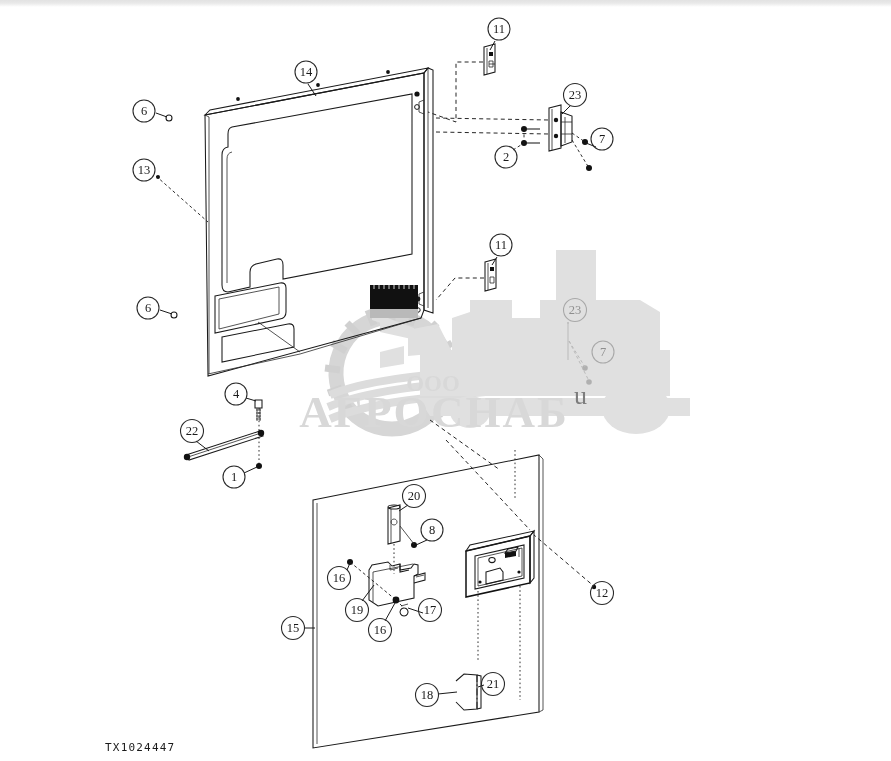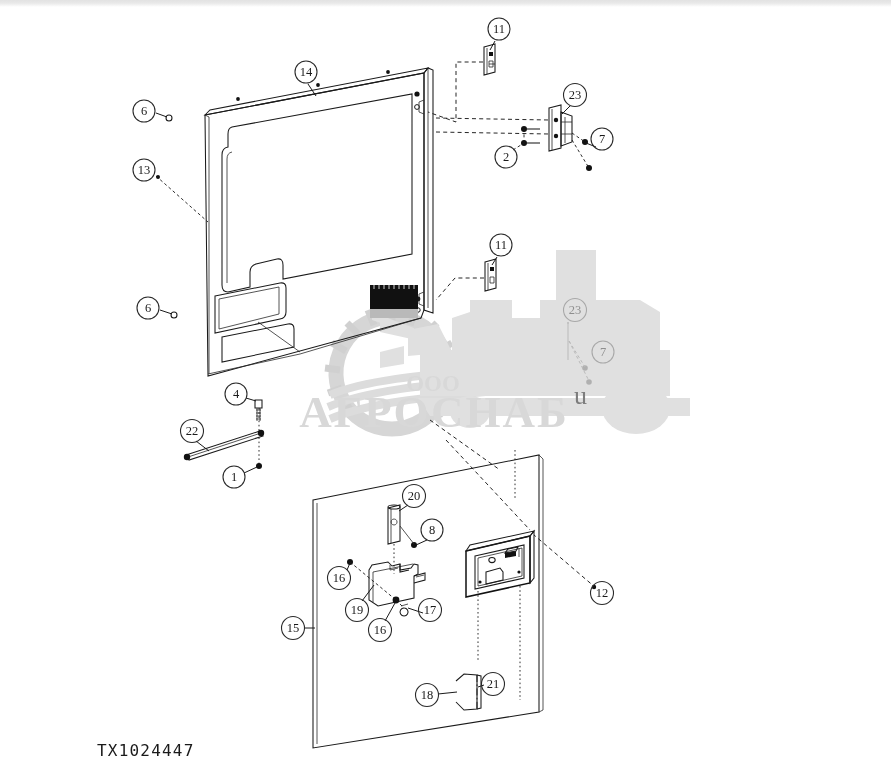--- a/index.html
+++ b/index.html
@@ -26,24 +26,24 @@
     background: linear-gradient(to bottom, #e2e2e2 0%, #e9e9e9 45%, #f7f7f7 80%, #ffffff 100%);
   }
   #diagram {
     position: absolute;
     left: 0; top: 0;
     width: 891px;
     height: 761px;
   }
   #partnumber {
     position: absolute;
-    left: 97px;
+    left: 105px;
     top: 741px;
     font-family: "DejaVu Sans Mono", monospace;
-    font-size: 16px;
+    font-size: 11px;
     letter-spacing: 1.2px;
     color: #1a1a1a;
     white-space: nowrap;
   }
   .wm-text {
     font-family: "Liberation Serif", serif;
     font-weight: bold;
     fill: #d8d8d8;
   }
   svg text.callout-num {

